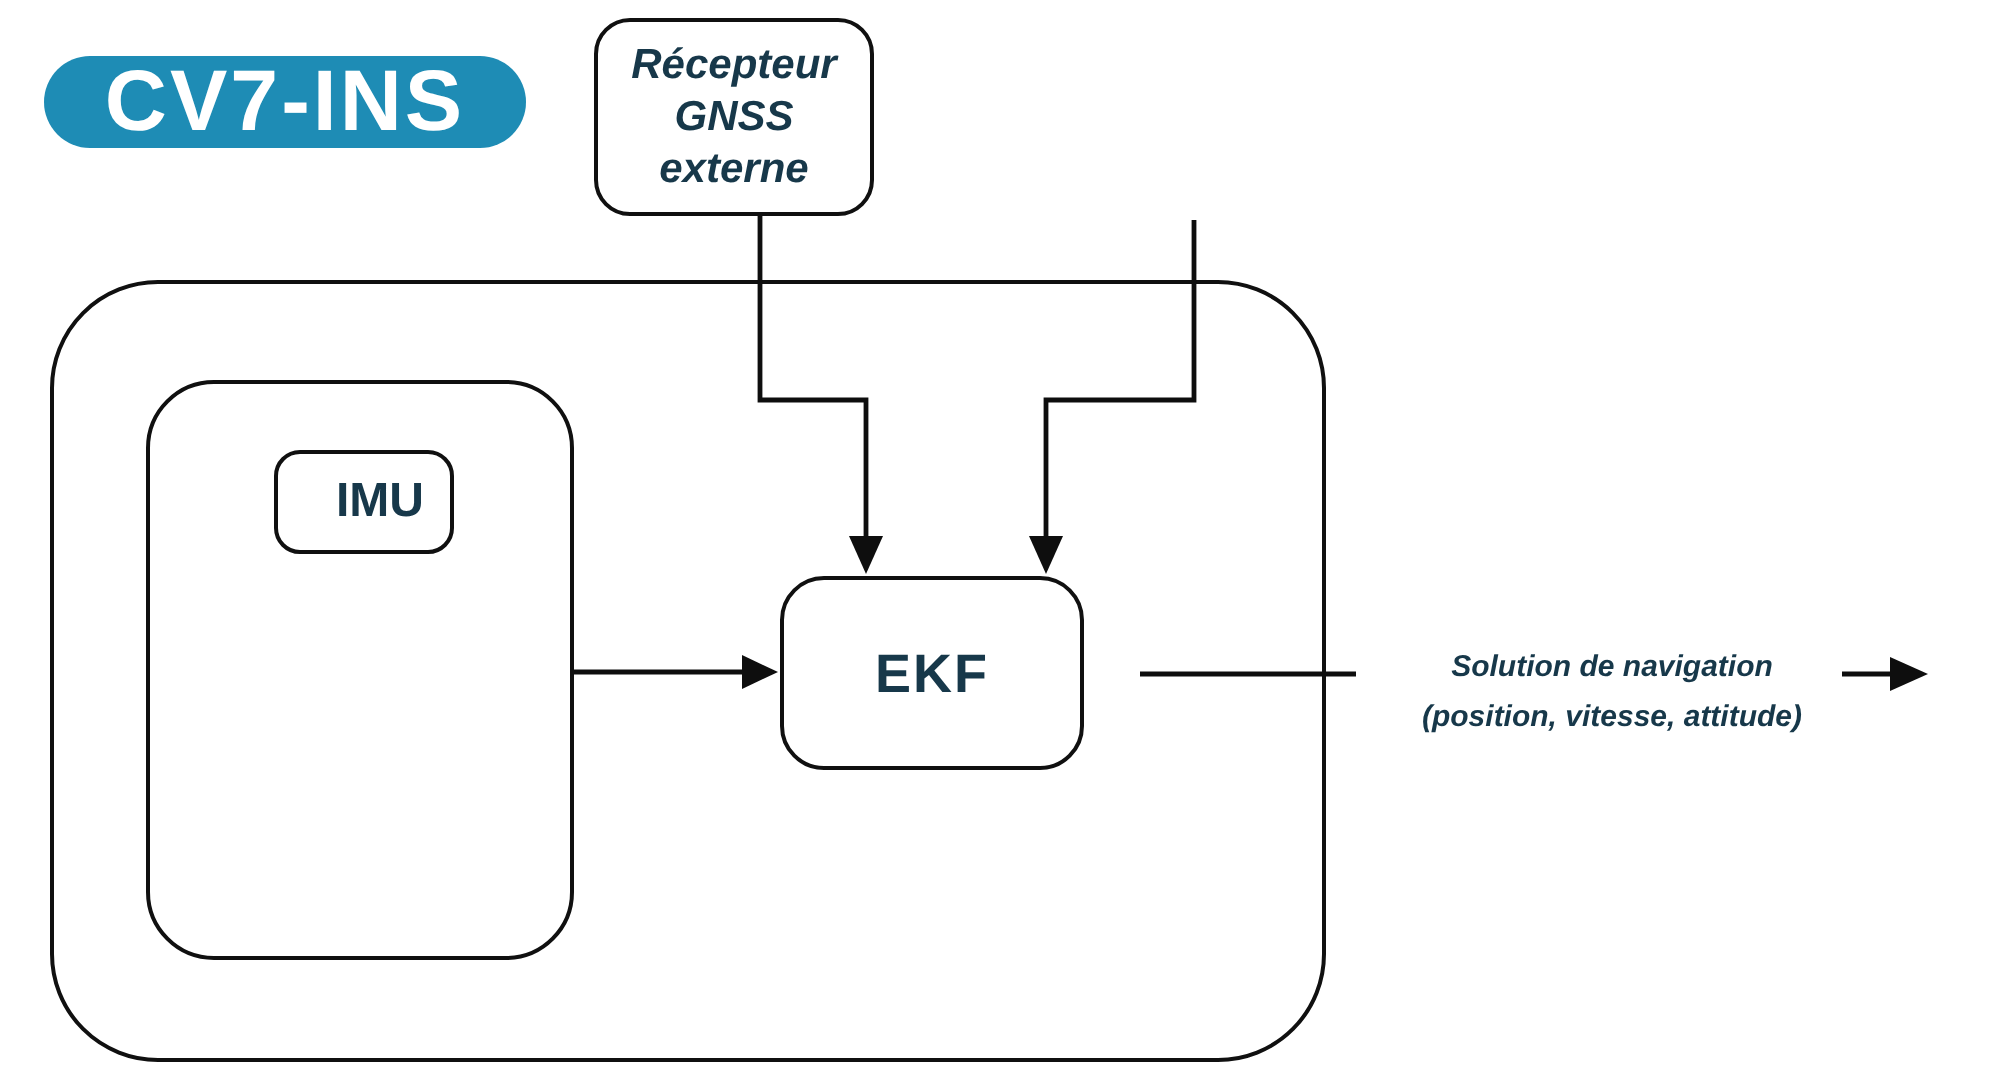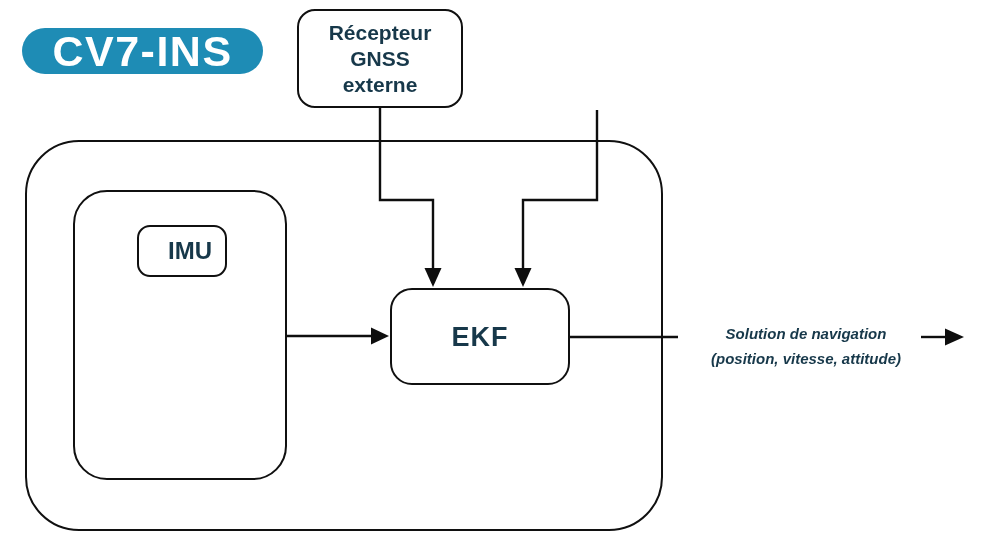--- a/index.html
+++ b/index.html
@@ -34,42 +34,42 @@
     background: #ffffff;
     display: flex; align-items: center; justify-content: center;
     text-align: center;
     color: #17384a;
     font-weight: bold;
     font-size: 21px;
     line-height: 26px;
     white-space: pre-line;
   }
 
-  .box-gnss      { left: 297px; top: 9px;   width: 166px; height: 99px; }
+  .box-gnss      { left: 297px; top: 9px;   width: 140px; height: 99px; font-style: italic; }
   .box-capteurs  { left: 513px; top: 8px;   width: 164px; height: 102px; }
 
   .container-outer {
     left: 25px; top: 140px; width: 638px; height: 391px;
     border: 2.2px solid #101010;
     border-radius: 54px;
     background: transparent;
   }
   .container-inner {
     left: 73px; top: 190px; width: 214px; height: 290px;
     border: 2.2px solid #101010;
     border-radius: 34px;
     background: transparent;
   }
 
   .box-imu       { left: 137px; top: 225px; width: 90px;  height: 52px; border-radius: 13px; font-size: 24px; padding-left: 16px; }
   .box-altimetre { left: 98px;  top: 303px; width: 164px; height: 67px; }
   .box-magneto   { left: 90px;  top: 396px; width: 180px; height: 49px; border-radius: 14px; }
 
   .box-ekf {
-    left: 390px; top: 288px; width: 180px; height: 97px;
+    left: 390px; top: 288px; width: 152px; height: 97px;
     border-width: 2.4px;
     border-radius: 22px;
     font-size: 27px;
     letter-spacing: 1px;
   }
 
   .output-label {
     left: 664px; top: 321px; width: 284px;
     text-align: center;
     color: #17384a;

